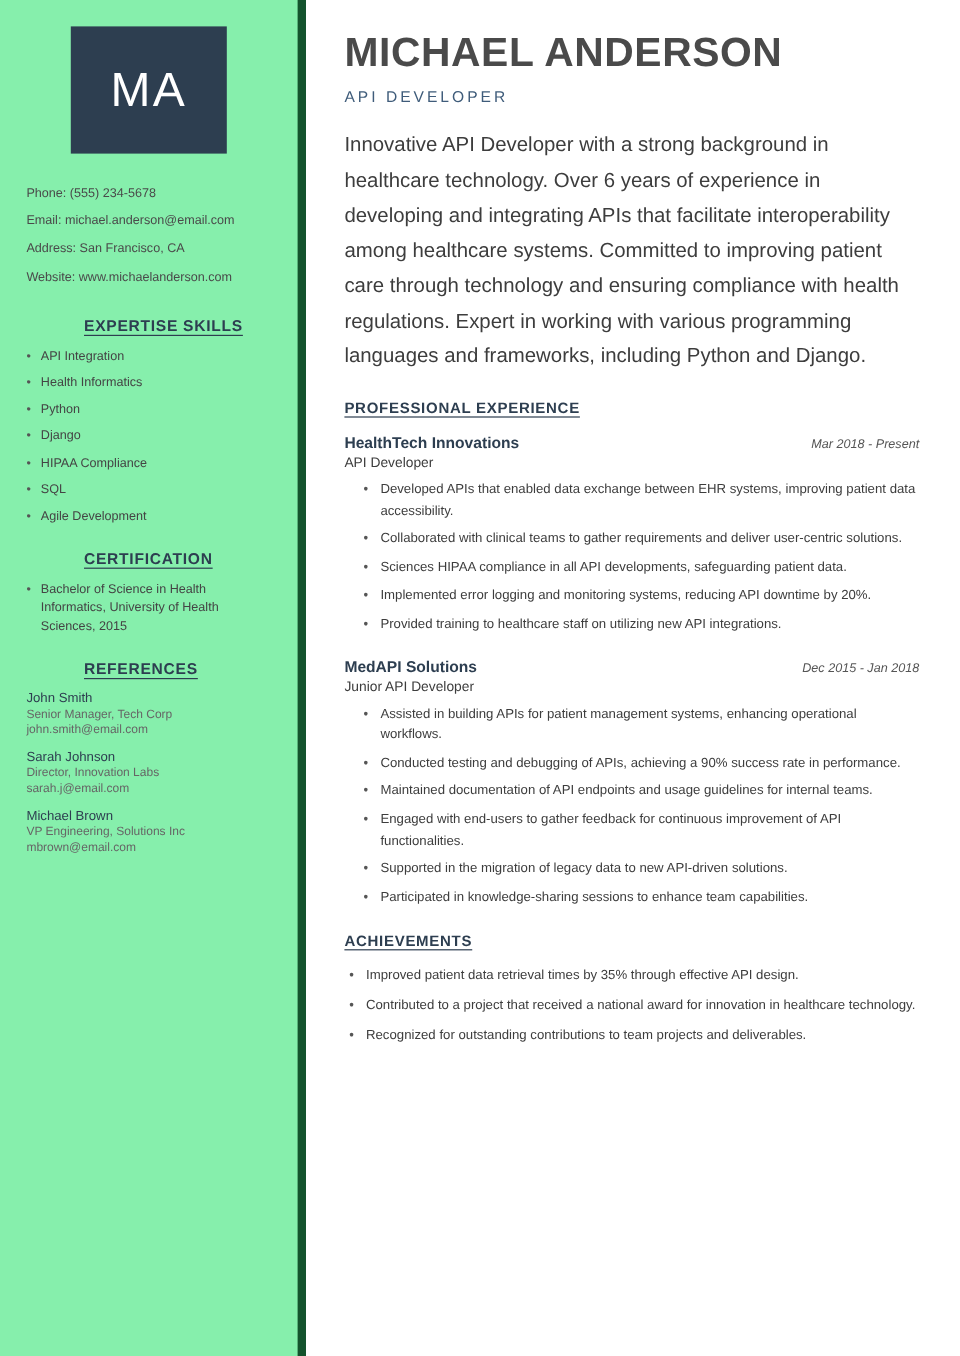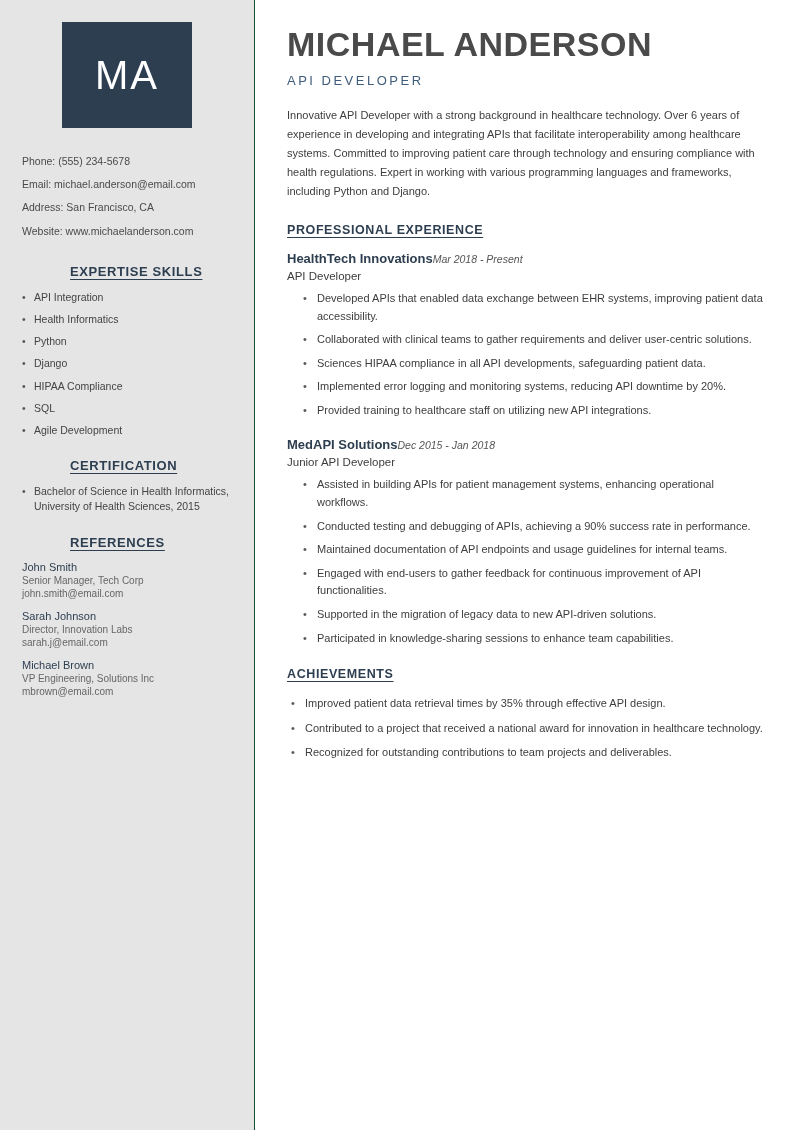--- a/index.html
+++ b/index.html
@@ -17,24 +17,24 @@
   .resume {
     display: flex;
     width: 800px;
     height: 1130px;
     box-sizing: border-box;
   }
 
   
   .sidebar {
     width: 255px;
-    background: #e5e5e5;
+    background: #86efac;
     box-sizing: border-box;
     padding: 22px 22px 0 22px;
-    border-right: 1px solid #14532d;
+    border-right: 7px solid #14532d;
   }
   .avatar {
     width: 130px;
     height: 106px;
     background: #2d3e50;
     margin: 0 auto 26px auto;
     display: flex;
     align-items: center;
     justify-content: center;
   }
@@ -122,39 +122,40 @@
     margin: 0 0 10px 0;
     line-height: 1.1;
   }
   .job-title {
     font-size: 13px;
     color: #3f5c7a;
     letter-spacing: 2.5px;
     margin: 0 0 18px 0;
   }
   .summary {
-    font-size: 11px;
+    font-size: 17px;
     color: #3d3d3d;
     line-height: 1.72;
     margin: 0 0 22px 0;
   }
   .main-heading {
     font-size: 12.5px;
     font-weight: bold;
     color: #2d3e50;
     letter-spacing: 0.6px;
     text-decoration: underline;
     text-underline-offset: 3px;
     margin: 0 0 14px 0;
   }
   .job {
     margin-bottom: 18px;
   }
   .job-row {
     display: flex;
+    justify-content: space-between;
     align-items: baseline;
   }
   .company {
     font-size: 13px;
     font-weight: bold;
     color: #2d3e50;
   }
   .dates {
     font-size: 10.5px;
     font-style: italic;

